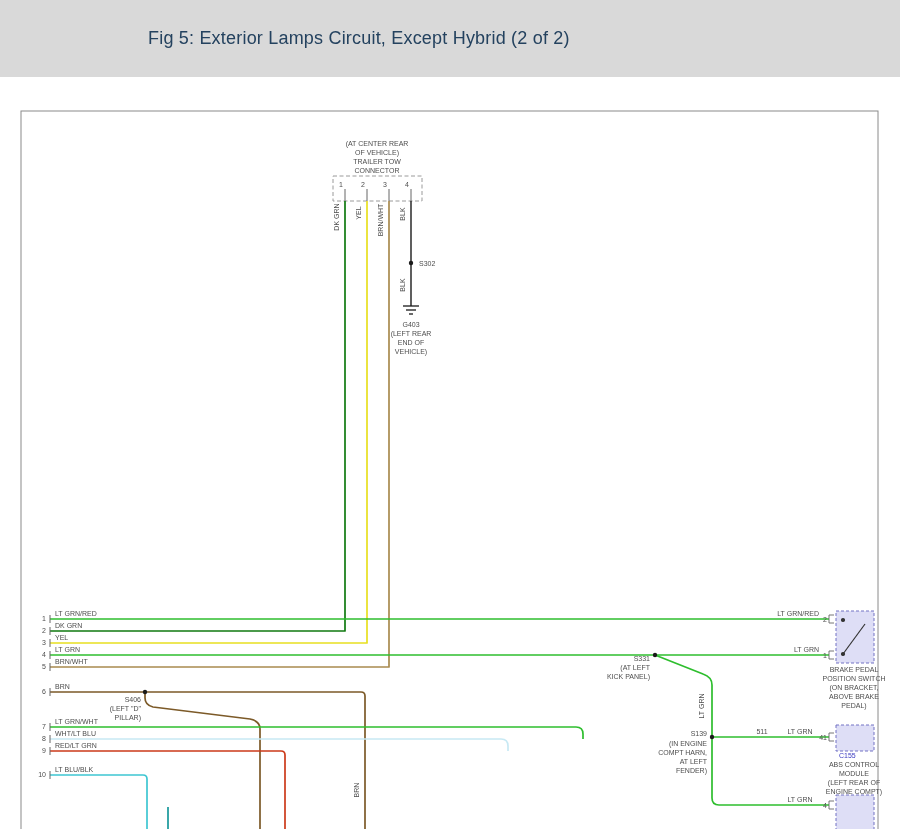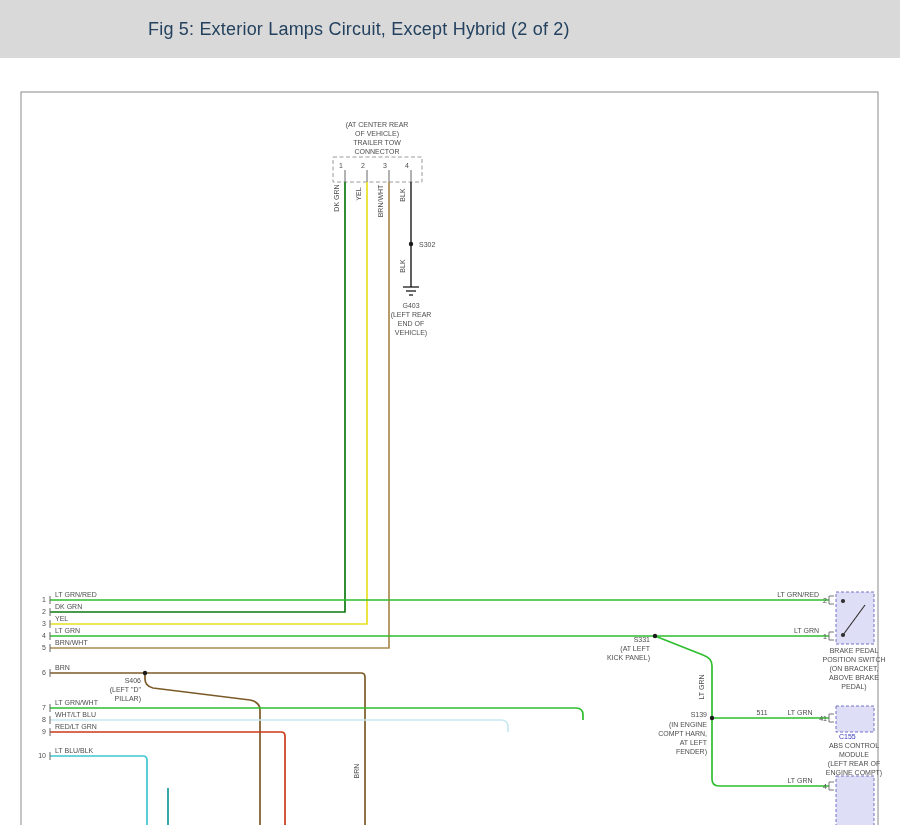--- a/index.html
+++ b/index.html
@@ -1,19 +1,19 @@
 <!DOCTYPE html>
 <html><head>
 <meta charset="utf-8">
 <title>Wiring Diagram</title>
 <style>
   *{box-sizing:border-box}
   html,body{margin:0;padding:0}
   body{width:900px;height:829px;background:#ffffff;font-family:"Liberation Sans",sans-serif;overflow:hidden}
-  .header{height:58px;background:#d9d9d9;display:flex;align-items:center}
+  .header{height:77px;background:#d9d9d9;display:flex;align-items:center}
   .title{margin-left:148px;font-size:18px;color:#24425f;letter-spacing:.2px}
   svg{display:block}
   text{font-family:"Liberation Sans",sans-serif;fill:#4d4d4d;font-size:7px}
   .cap{fill:#4d4d4d}
   .conn-label{fill:#3a3ac0}
   .wire{fill:none;stroke-width:1.7;stroke-linecap:butt;stroke-linejoin:round}
   .thin{stroke-width:1.4}
   .tick{stroke:#666;stroke-width:1}
   .bracket{fill:none;stroke:#666;stroke-width:0.9}
   .frame{fill:none;stroke:#8a8a8a;stroke-width:1}

